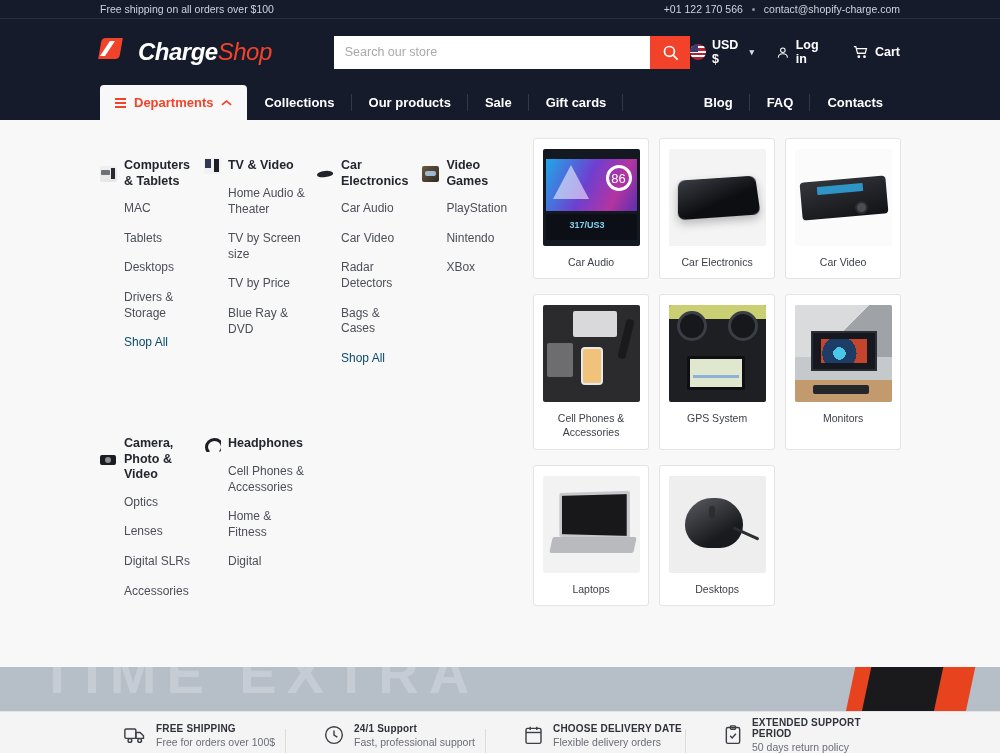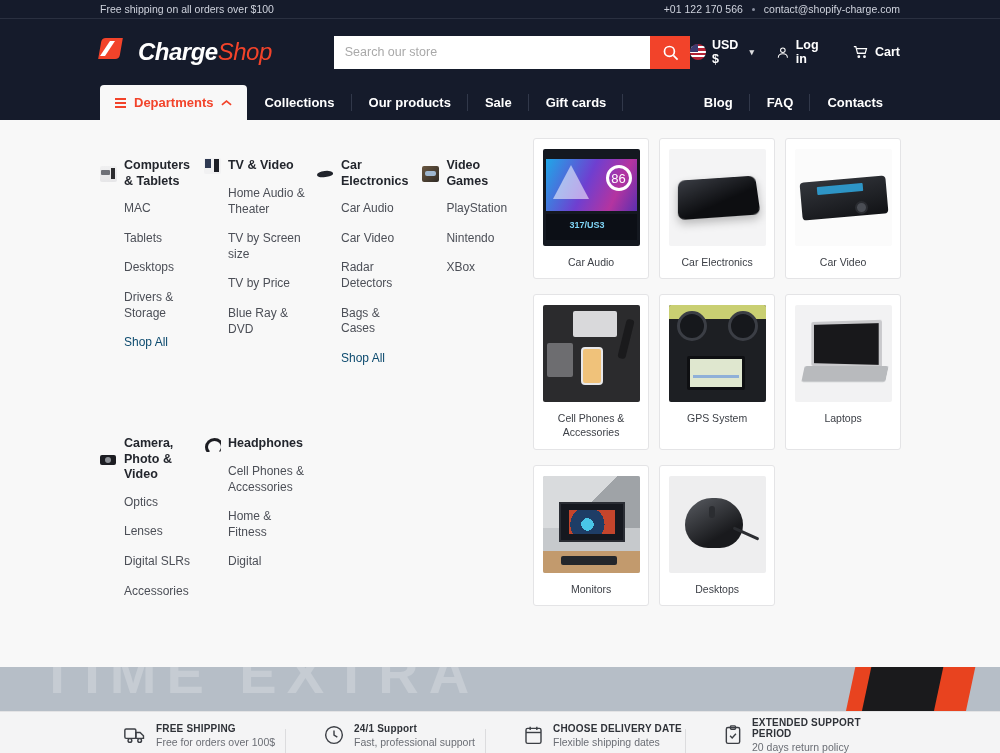--- a/index.html
+++ b/index.html
@@ -531,36 +531,36 @@
         <span class="sky"></span>
           <span class="v1"></span>
           <span class="v2"></span>
         <span class="scr"></span>
           <span class="road"></span>
       </div>
       <div class="card-label">GPS System</div>
     </div>
 
     <div class="card">
-      <div class="card-img th-laptop">
-        <span class="scr"></span>
-          <span class="base"></span>
-      </div>
-      <div class="card-label">Laptops</div>
-    </div>
-
-    <div class="card">
       <div class="card-img th-monitor">
         <span class="wall"></span>
           <span class="desk"></span>
           <span class="scr"></span>
         <span class="art"></span>
           <span class="kb"></span>
       </div>
       <div class="card-label">Monitors</div>
+    </div>
+
+    <div class="card">
+      <div class="card-img th-laptop">
+        <span class="scr"></span>
+          <span class="base"></span>
+      </div>
+      <div class="card-label">Laptops</div>
     </div>
 
     <div class="card">
       <div class="card-img th-mouse">
         <span class="body"></span>
           <span class="wheel"></span>
           <span class="cord"></span>
       </div>
       <div class="card-label">Desktops</div>
     </div>
@@ -606,30 +606,30 @@
   <div class="feat">
     <span class="feat-ico">
       <svg width="19" height="20" viewBox="0 0 22 24" fill="none" stroke="#3c3f45" stroke-width="1.7">
         <rect x="2" y="4" width="18" height="18" rx="2"></rect>
         <path d="M2 9h18"></path>
           <path d="M7 2v4M15 2v4"></path>
       </svg>
     </span>
     <span class="feat-txt">
       <div class="t1">CHOOSE DELIVERY DATE</div>
-      <div class="t2">Flexible shipping dates</div>
+      <div class="t2">Flexible delivery orders</div>
     </span>
   </div>
 
   <div class="feat">
     <span class="feat-ico">
       <svg width="18" height="20" viewBox="0 0 20 24" fill="none" stroke="#3c3f45" stroke-width="1.7">
         <rect x="2" y="3" width="16" height="19" rx="2"></rect>
         <rect x="7" y="1" width="6" height="4" rx="1"></rect>
         <path d="M6.5 13l2.5 2.5 4.5-5"></path>
       </svg>
     </span>
     <span class="feat-txt">
       <div class="t1">EXTENDED SUPPORT PERIOD</div>
-      <div class="t2">20 days return policy</div>
+      <div class="t2">50 days return policy</div>
     </span>
   </div>
 </div>
 
 </body></html>

